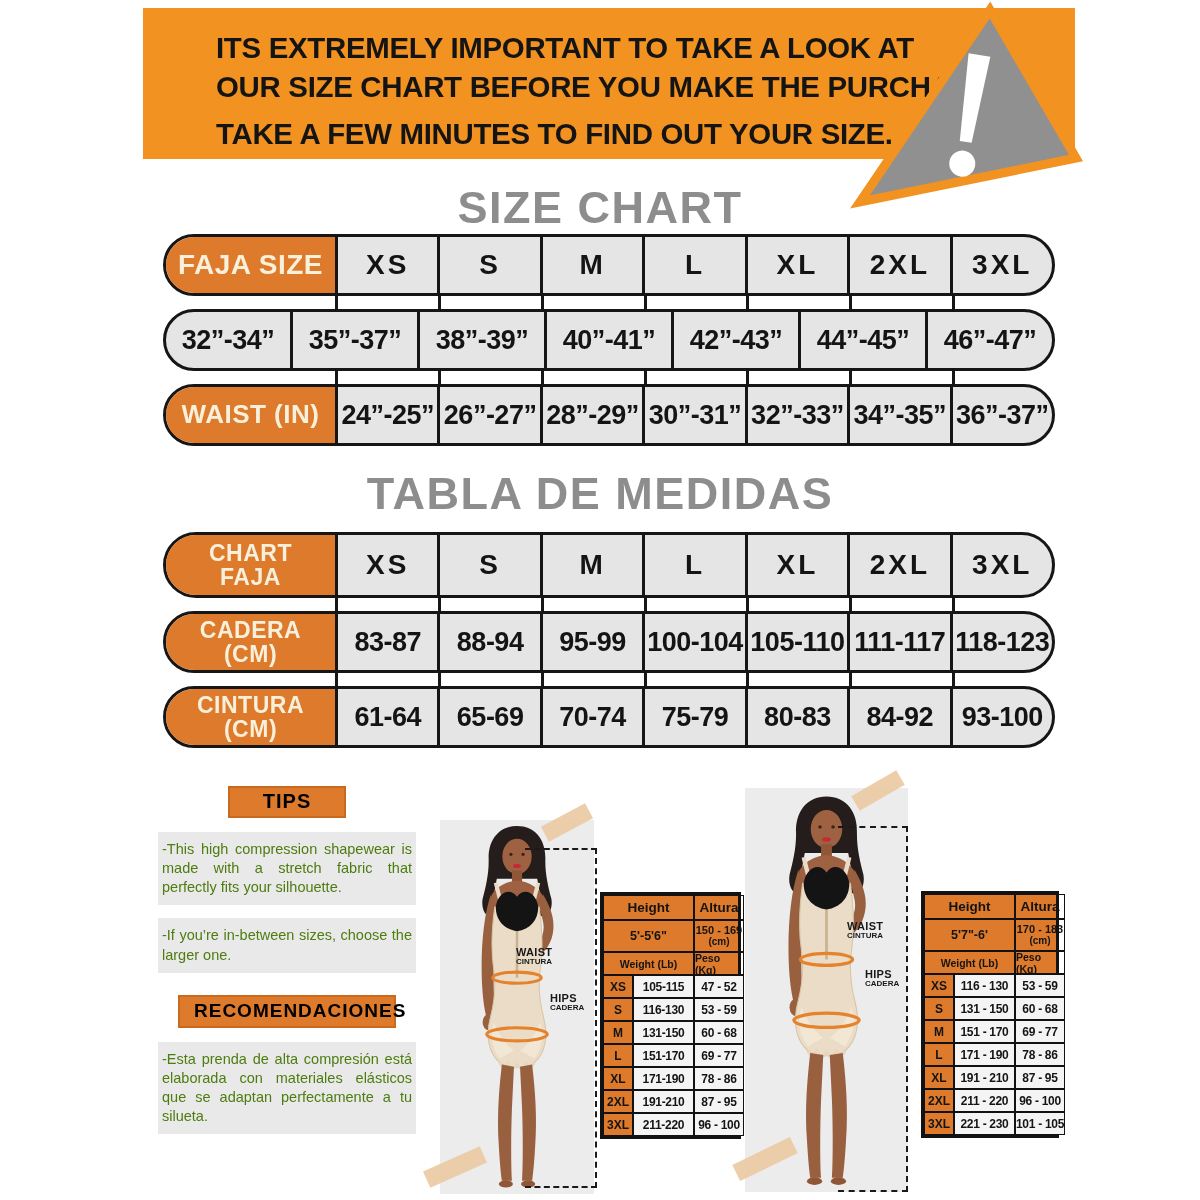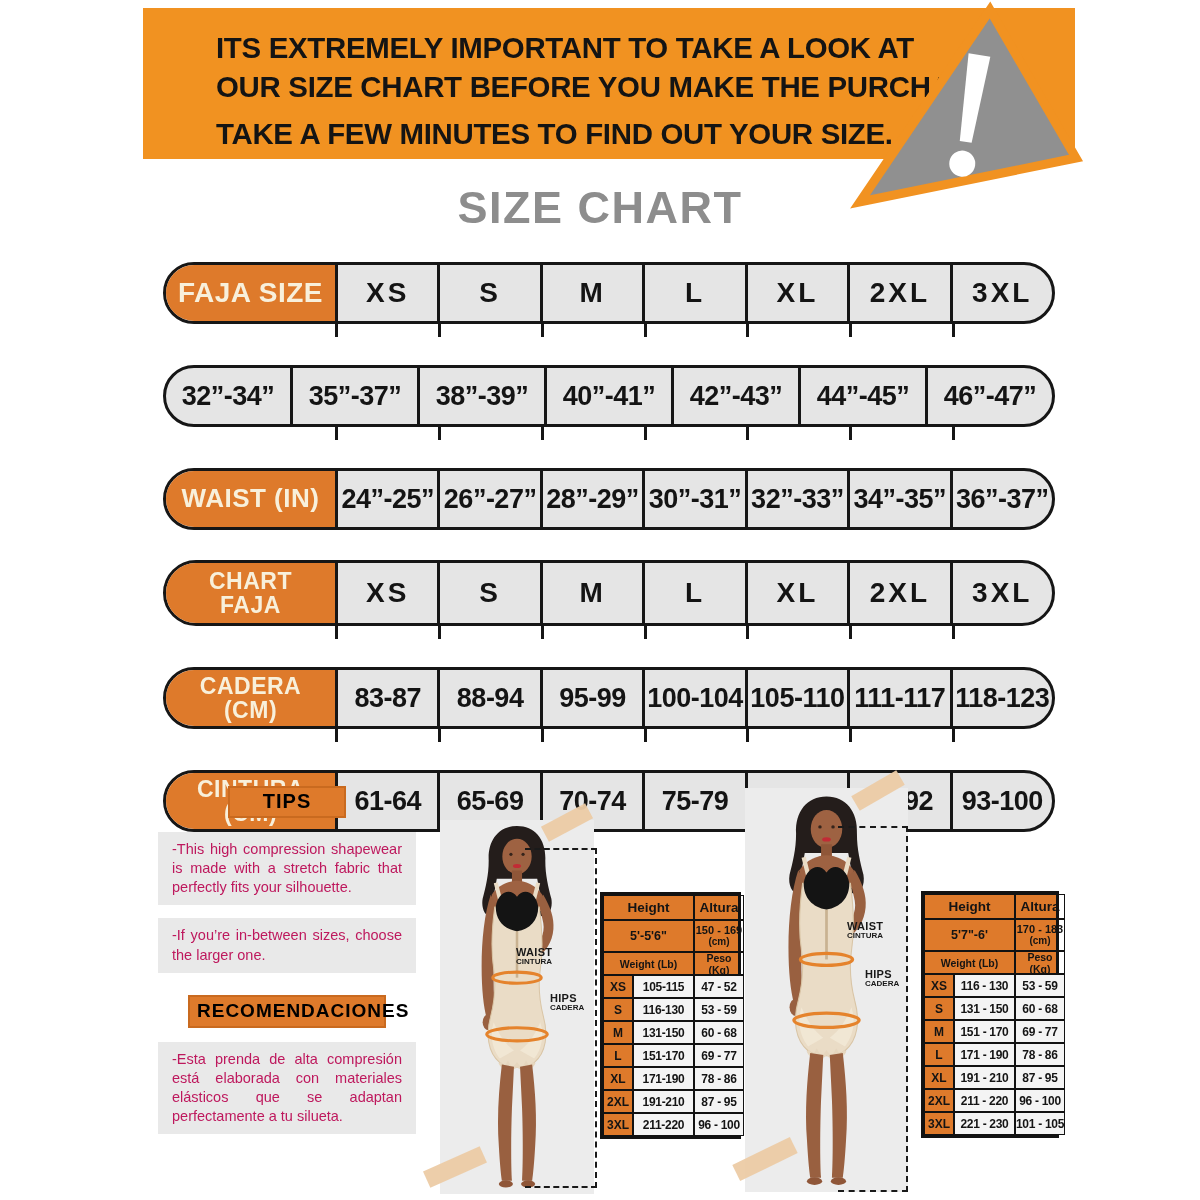--- a/index.html
+++ b/index.html
@@ -18,21 +18,21 @@
   
   .sec-title { position:absolute; left:0; width:1200px; text-align:center;
                color:#8D8D8D; font-weight:700; font-size:45px; letter-spacing:1.5px; }
   #title-size  { top:182px; }
   #title-tabla { top:468px; }
 
   
   .bigtable { position:absolute; left:163px; width:892px; }
   #table-sizes { top:234px; } #table-medidas { top:532px; }
   .big-row { display:flex; border:3px solid #161616; border-radius:40px; overflow:hidden;
-             background:#E5E5E5; height:62px;margin-top:28px; }
+             background:#E5E5E5; height:62px; }
   .big-row.hdr2 { height:66px; }
   .big-row .lbl { width:172px; flex:0 0 172px; background:#DE7A2B; border-right:3px solid #161616;
                   display:flex; flex-direction:column; align-items:center; justify-content:center;
                   color:#F8F0DB; font-weight:700; font-size:26px; line-height:1.05; letter-spacing:.5px; }
   .big-row .lbl .sub { font-size:23px; }
   #table-sizes .hdr .lbl { font-size:28px; }
   #table-medidas .lbl { font-size:23px; }
   .big-row .val { flex:1 1 0; display:flex; align-items:center; justify-content:center;
                   border-right:3px solid #161616; color:#141414; font-weight:700;
                   font-size:27px; letter-spacing:-0.5px; white-space:nowrap; }
@@ -40,23 +40,23 @@
   .big-row.hdr .val { font-size:28px; letter-spacing:3px; }
   .big-gap { display:flex; height:13px; }
   .big-gap .sp { width:172px; flex:0 0 172px; }
   .big-gap .vl { flex:1 1 0; border-left:3px solid #161616; }
 
   
   .side { position:absolute; left:158px; top:786px; width:258px; }
   .badge { background:#DE7A2B; border:2px solid #C96A1F; color:#000000; font-weight:700;
            text-align:center; letter-spacing:1px; }
   .badge.tips { width:118px; margin:0 auto 14px auto; font-size:20px; padding:2px 0 3px; }
-  .badge.reco { width:198px; margin:22px auto 14px auto; font-size:19px; padding:3px 7px 4px; }
-  .tipp { background:#E9E9E9; color:#be185d; font-size:14.5px; line-height:1.32;
-          text-align:justify; padding:8px 14px; margin-bottom:13px; font-weight:500; }
+  .badge.reco { width:218px; margin:22px auto 14px auto; font-size:19px; padding:3px 14px 4px; }
+  .tipp { background:#E9E9E9; color:#4d7c0f; font-size:14.5px; line-height:1.32;
+          text-align:justify; padding:8px 4px; margin-bottom:13px; font-weight:500; }
 
   
   .photo { position:absolute; background:#ECECEC; }
   #photo-left  { left:440px; top:820px; width:154px; height:374px; }
   #photo-right { left:745px; top:788px; width:163px; height:404px; }
   .photo svg { position:absolute; left:0; top:0; width:100%; height:100%; }
   .fig-label { position:absolute; color:#181818; line-height:1.1; z-index:3; }
   .fig-label .en { font-size:11px; font-weight:700; letter-spacing:.3px; }
   .fig-label .es { font-size:8px; font-weight:700; }
   #photo-left  .waist { left:76px;  top:126px; } #photo-left  .hips { left:110px; top:172px; }
@@ -71,21 +71,21 @@
   #tape-lb { left:424px; top:1158px; width:62px; height:18px; transform:rotate(-24deg); }
   #tape-rt { left:852px; top:782px; width:52px; height:17px; transform:rotate(-30deg); }
   #tape-rb { left:733px; top:1150px; width:64px; height:18px; transform:rotate(-26deg); }
 
   
   .wtable { position:absolute; display:grid; grid-template-columns:30px 61px 50px;
             grid-auto-rows:auto; background:#DE7A2B; border:3px solid #121212; }
   #wtable-left  { left:600px; top:892px; width:141px; }
   #wtable-right { left:921px; top:891px; width:138px; }
   .wtable > div { border:1.5px solid #121212; display:flex; flex-direction:column;
-                  align-items:center; justify-content:center; text-align:center;
+                  align-items:center; justify-content:center; 
                   color:#141414; font-weight:700; }
   .wt-span2 { grid-column:span 2; }
   .wt-h   { height:25px; font-size:13.5px; }
   .wt-hv  { height:32px; font-size:12.5px; }
   .wt-alt { font-size:11px; line-height:1.05; }
   .wt-alt .unit { font-size:10px; }
   .wt-wl  { height:23px; font-size:10.5px; }
   .wt-size{ height:23px; background:#DE7A2B; font-size:12px; }
   .wt-val { height:23px; background:#F4F4F4; font-size:12px; letter-spacing:-0.3px; white-space:nowrap; }
 </style>

